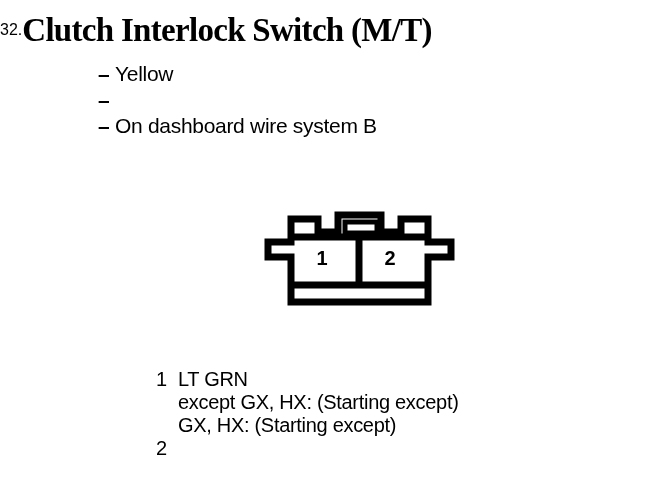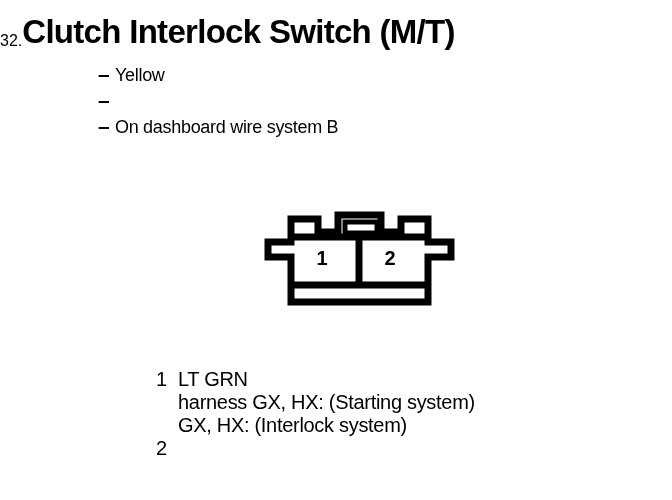--- a/index.html
+++ b/index.html
@@ -18,28 +18,29 @@
   }
 
   
   #title-row {
     position: absolute;
     left: 0;
     top: 10px;
     width: 624px;
     height: 40px;
     display: flex;
-    align-items: flex-end;
+    align-items: center;
   }
   #title-text {
     font-size: 33px;
     font-weight: bold;
     line-height: 36px;
     letter-spacing: -0.7px;
     white-space: nowrap;
+    font-family: Liberation Serif, serif;
   }
 
   
   #bullet-list {
     position: absolute;
     left: 98px;
     top: 62px;
     width: 520px;
   }
   .bullet-row {
@@ -48,21 +49,21 @@
     height: 26px;
   }
   .bullet-dash {
     width: 17px;
     flex: none;
     font-size: 21px;
     font-weight: bold;
     line-height: 24px;
   }
   .bullet-label {
-    font-size: 18px;
+    font-size: 21px;
     line-height: 24px;
     letter-spacing: -0.3px;
     white-space: nowrap;
   }
 
   
   #connector-figure {
     position: absolute;
     left: 250px;
     top: 205px;
@@ -168,22 +169,22 @@
   </svg>
 </div>
 
 <div id="terminal-legend">
   <div class="legend-row">
     <span class="legend-num">1</span>
     <span class="legend-text">LT GRN</span>
   </div>
   <div class="legend-row indented">
     <span class="legend-num"></span>
-    <span class="legend-text">harness GX, HX: (Starting system)</span>
+    <span class="legend-text">except GX, HX: (Starting except)</span>
   </div>
   <div class="legend-row indented">
     <span class="legend-num"></span>
-    <span class="legend-text">GX, HX: (Interlock system)</span>
+    <span class="legend-text">GX, HX: (Starting except)</span>
   </div>
   <div class="legend-row">
     <span class="legend-num">2</span>
   </div>
 </div>
 
 </body></html>

